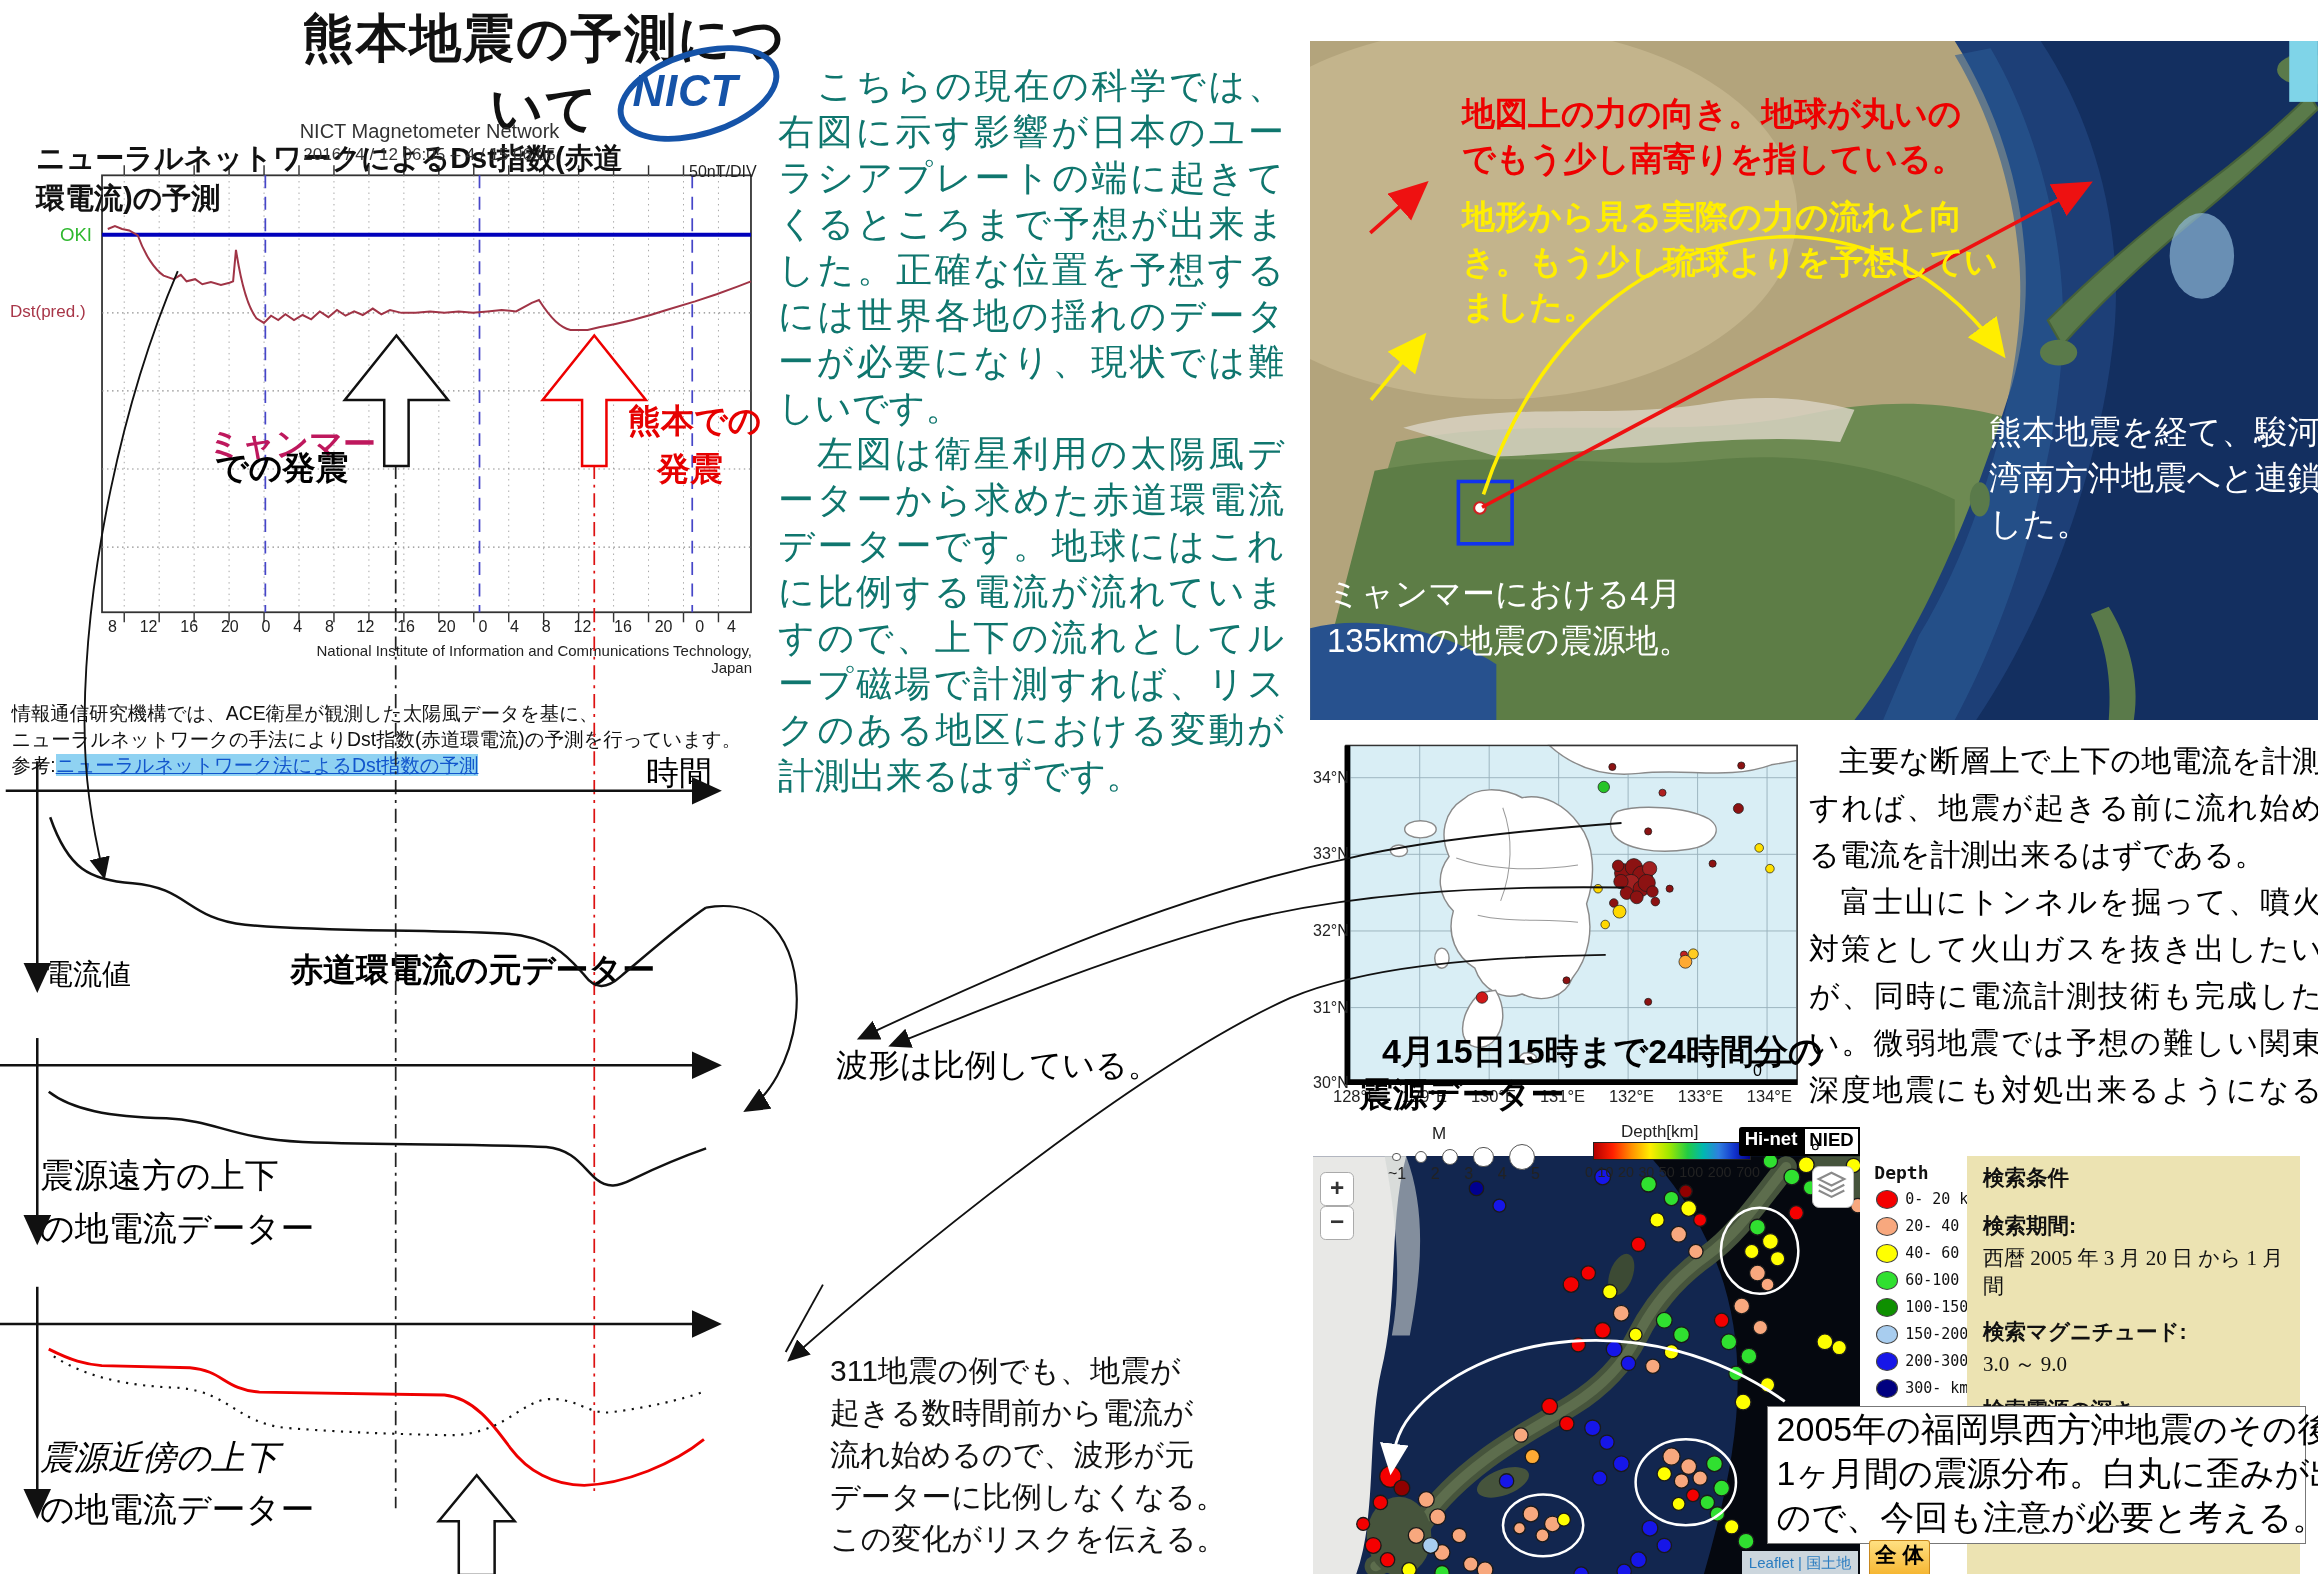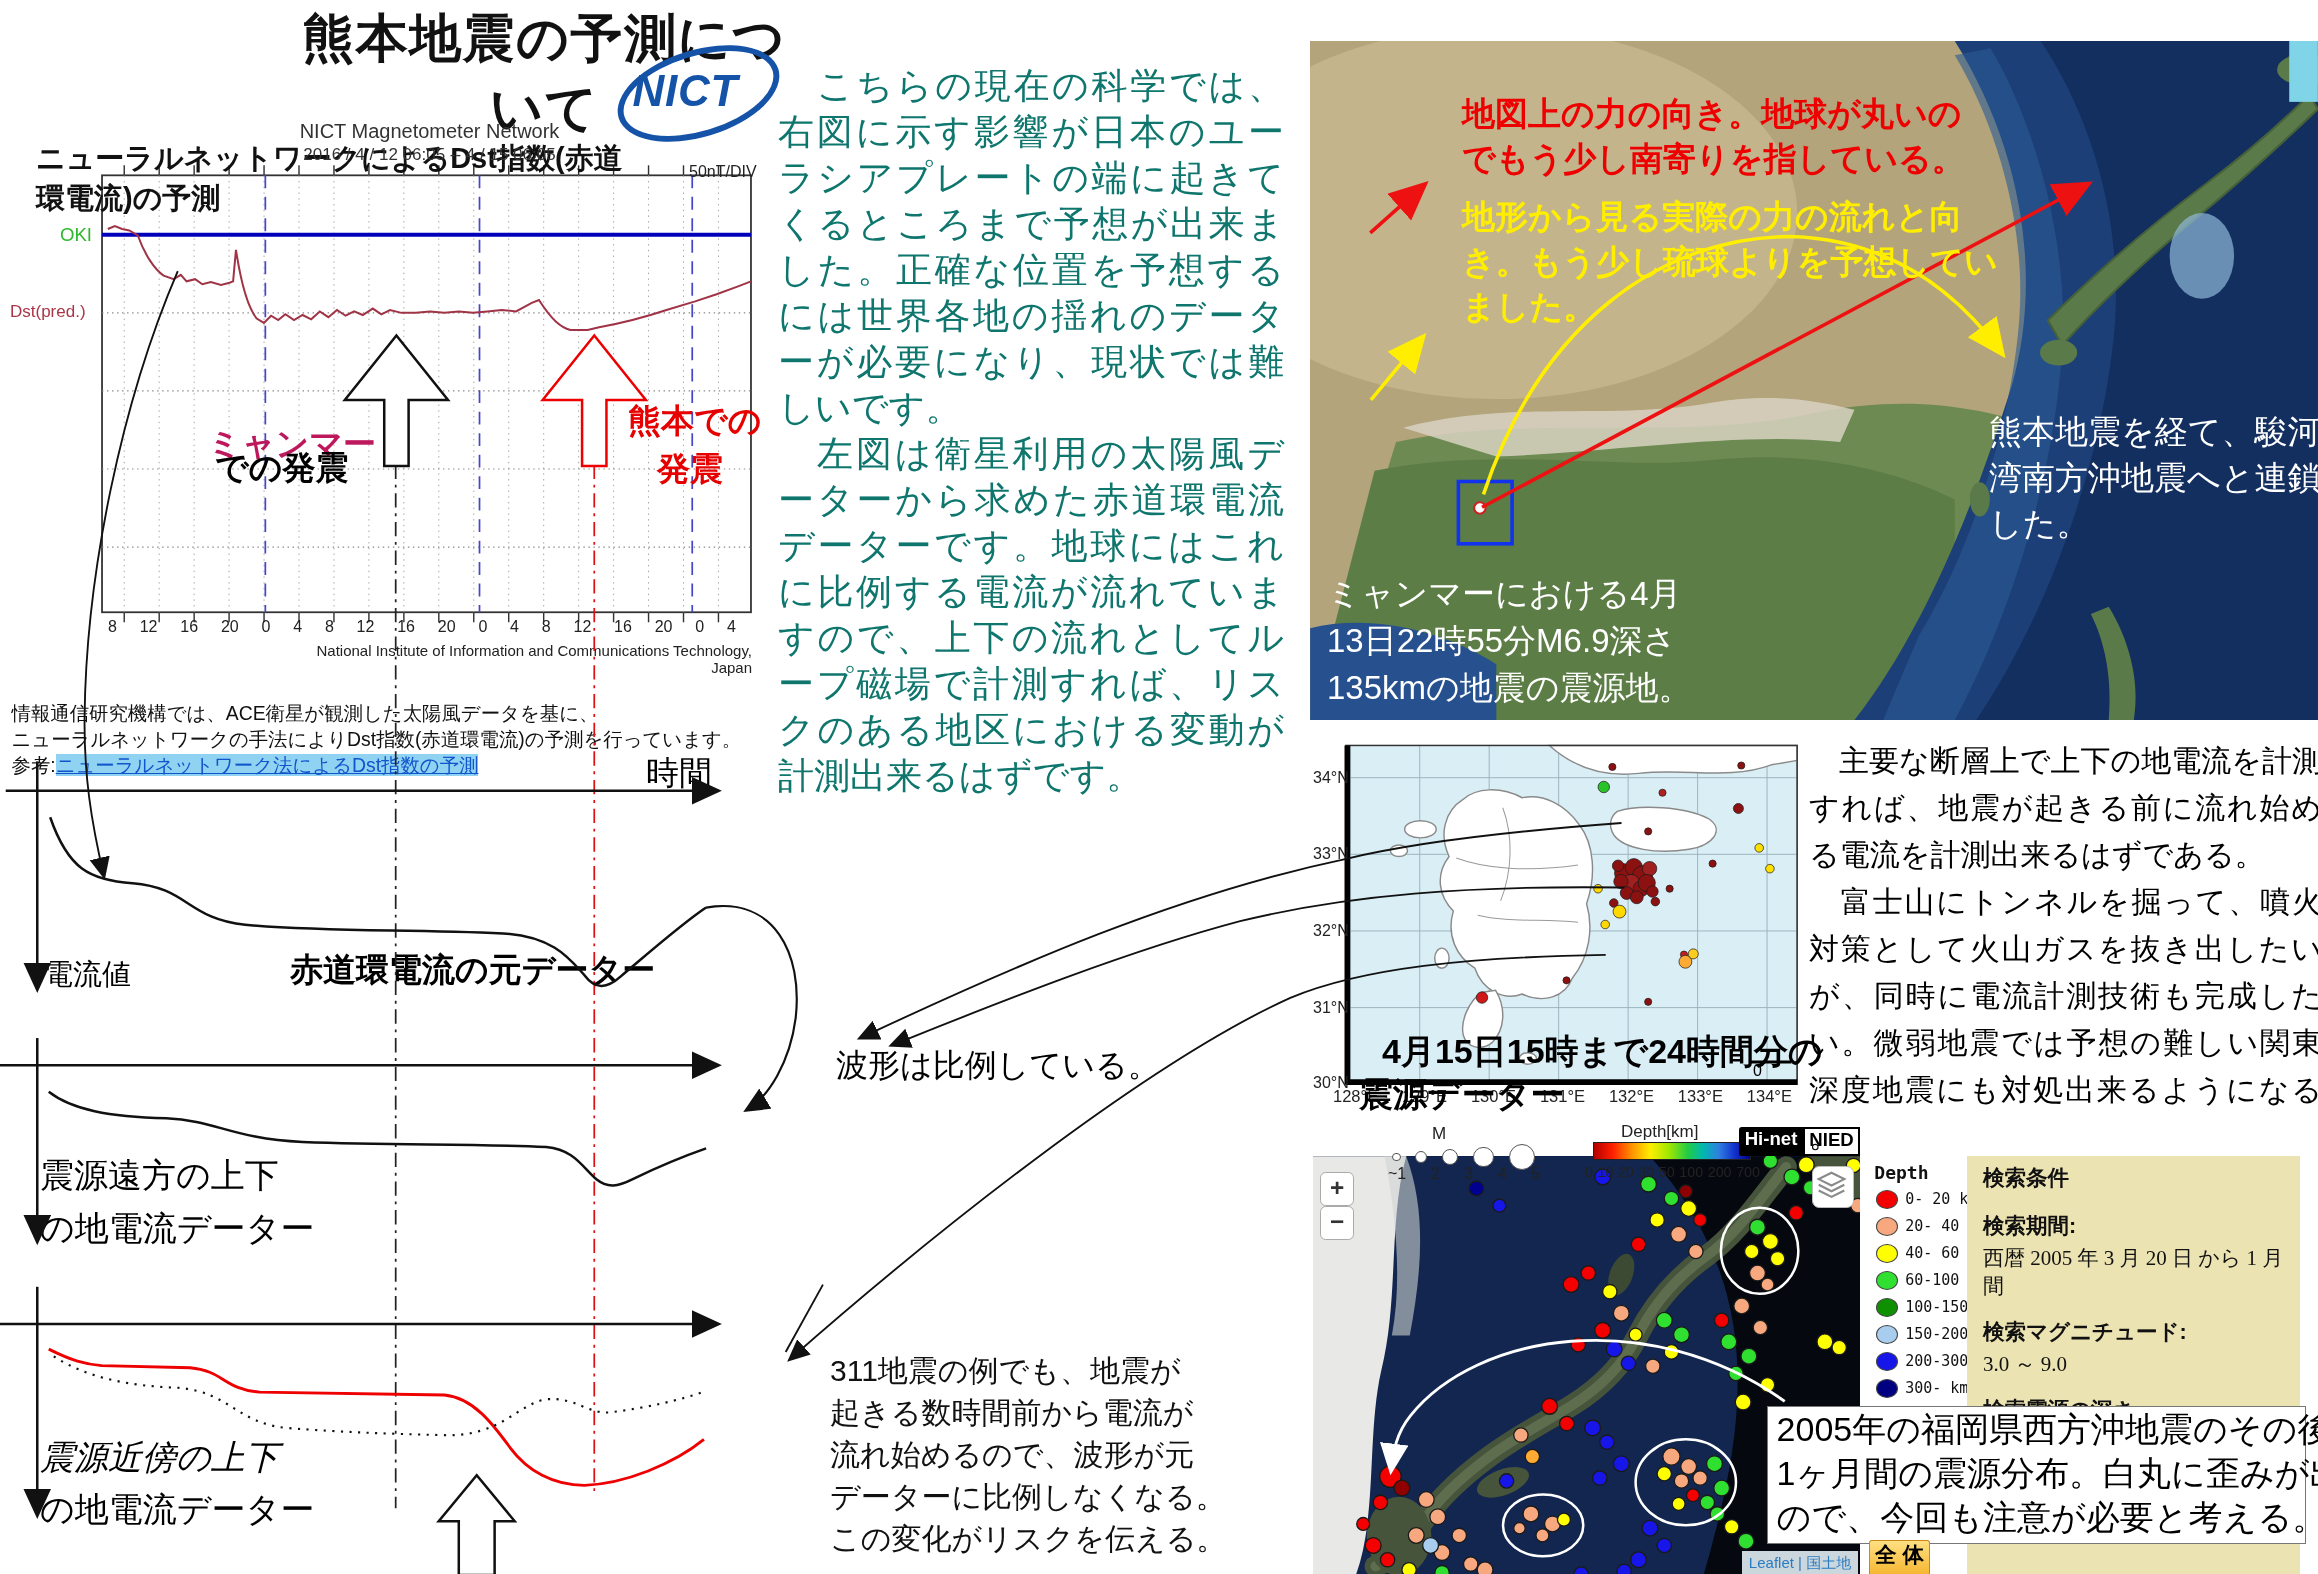--- a/index.html
+++ b/index.html
@@ -309,21 +309,20 @@
         <div class="line">き。もう少し琉球よりを予想してい</div>
         <div class="line">ました。</div>
       </div>
     <div class="abs sat-white" style="left:679px;top:368px;line-height:46px;font-size:33px;">
         <div class="line">熊本地震を経て、駿河</div>
         <div class="line">湾南方沖地震へと連鎖</div>
         <div class="line">した。</div>
       </div>
     <div class="abs sat-white" style="left:17px;top:529px;line-height:47px;font-size:33px;">
         <div class="line">ミャンマーにおける4月</div>
-        <div class="line">13日22時55分M6.9深さ</div>
         <div class="line">135kmの地震の震源地。</div>
       </div>
   </div>
 
   <div class="abs zlow" id="kyumap">
     <svg width="487" height="353" viewBox="0 0 680 492">
       <rect x="46" y="3" width="630" height="473" fill="#d9eef5" stroke="#555" stroke-width="1.5"></rect>
 
       <g stroke="#9ab2bc" stroke-width="1.3">
         <line x1="46" y1="48" x2="676" y2="48"></line>

